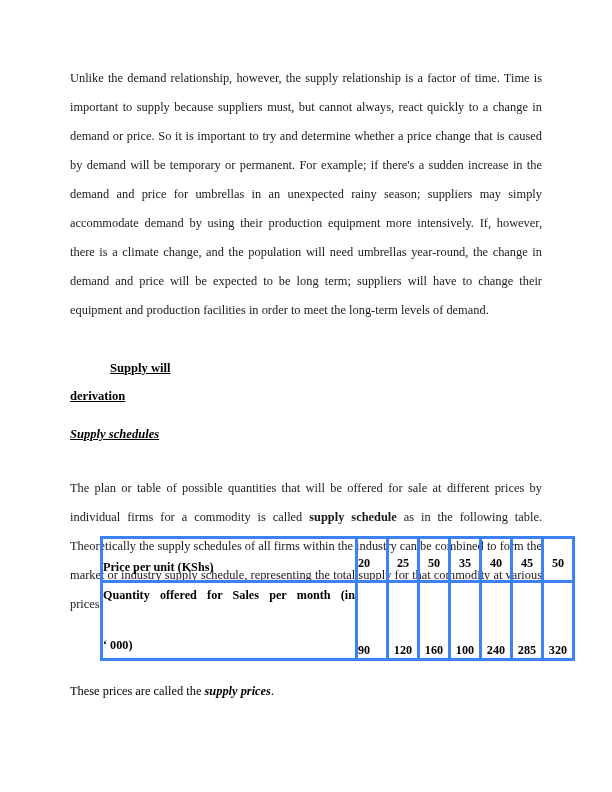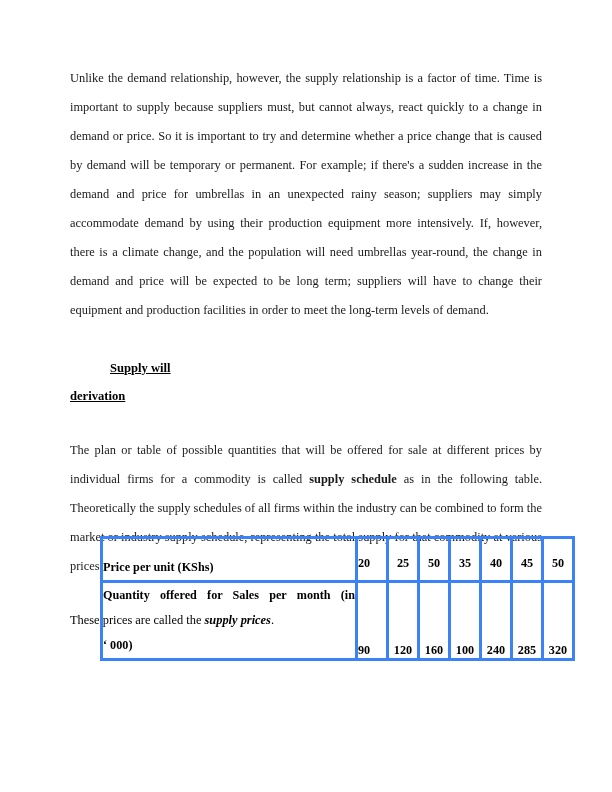--- a/index.html
+++ b/index.html
@@ -128,21 +128,21 @@
 
   tr.row-price td { height: 24px; }
   tr.row-qty td { height: 50px; margin-left: 21px; }
 
   tr.row-price td.num-first,
   tr.row-price td.num { vertical-align: top; padding-top: 17px; }
 
   .closing {
     position: absolute;
     left: 70px;
-    top: 594px;
+    top: 665px;
     width: 472px;
     font-size: 12.4px;
     line-height: 29px;
   }
 
   .bi { font-weight: bold; font-style: italic; }
   .b { font-weight: bold; }
 </style>
 </head>
 <body>
@@ -151,20 +151,23 @@
 
   <div class="content">
 
     <p class="body-para">Unlike the demand relationship, however, the supply relationship is a factor of time. Time is important to supply because suppliers must, but cannot always, react quickly to a change in demand or price. So it is important to try and determine whether a price change that is caused by demand will be temporary or permanent. For example; if there's a sudden increase in the demand and price for umbrellas in an unexpected rainy season; suppliers may simply accommodate demand by using their production equipment more intensively. If, however, there is a climate change, and the population will need umbrellas year-round, the change in demand and price will be expected to be long term; suppliers will have to change their equipment and production facilities in order to meet the long-term levels of demand.</p>
 
     <div class="heading-block">
       <span class="heading-line l1">Supply will</span>
       <span class="heading-line l2">derivation</span>
     </div>
 
+    <div>
+      <span class="subheading">Supply schedules</span>
+    </div>
 
     <div class="gap-after-subheading"></div>
 
     <p class="body-para"><span>The plan or table of possible quantities that will be offered for sale at different prices by individual firms for a commodity is called </span><span class="b">supply schedule</span><span> as in the following table. Theoretically the supply schedules of all firms within the industry can be combined to form the market or industry supply schedule, representing the total supply for that commodity at various prices.</span></p>
 
   </div>
 
   <div class="table-wrap">
     <table class="supply-table">
       <tbody>

